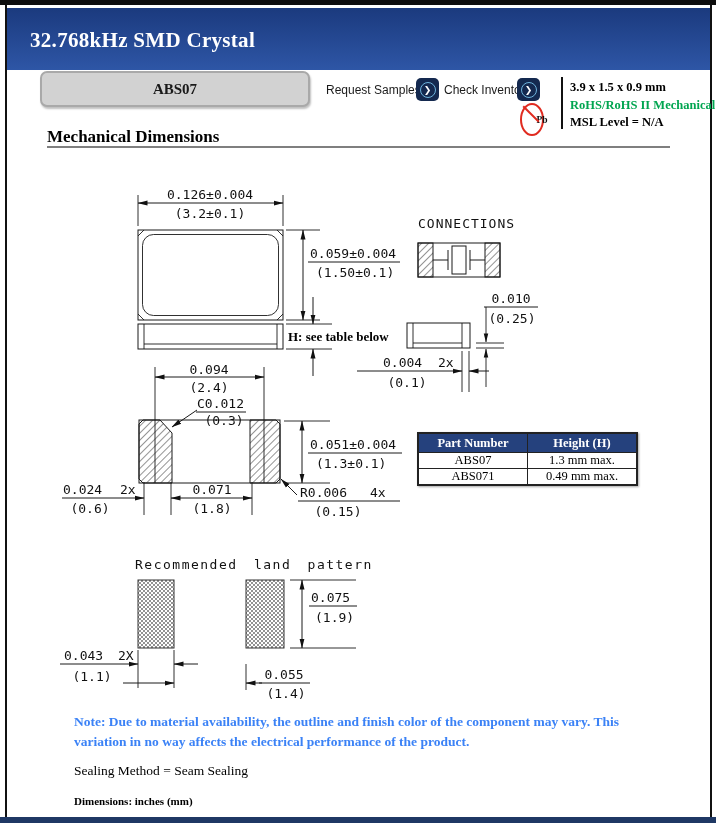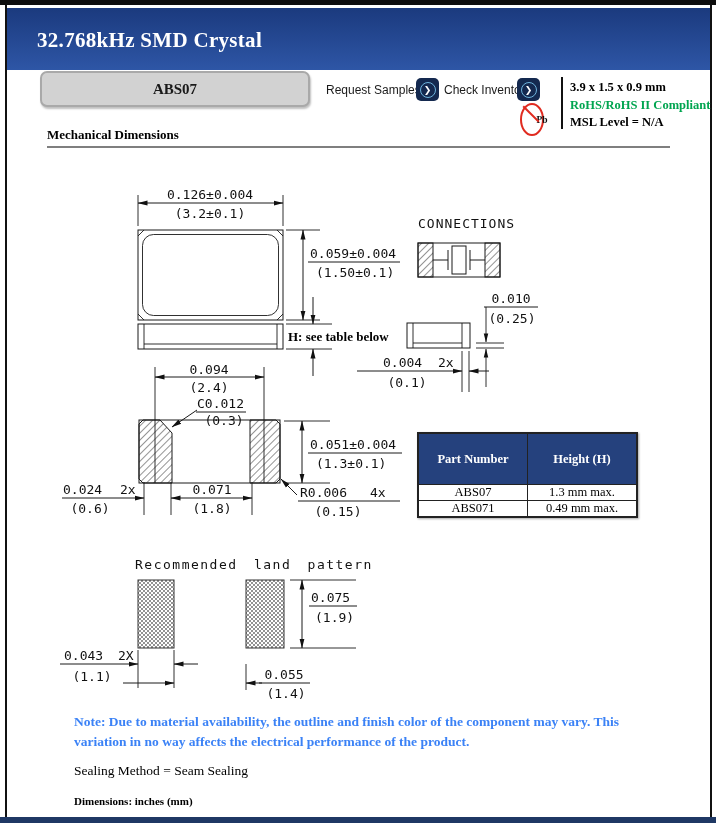--- a/index.html
+++ b/index.html
@@ -10,21 +10,21 @@
   .topbar   { position:absolute; left:0; top:0; width:716px; height:5px; background:#0d0d0d; }
   .botbar   { position:absolute; left:0; top:817px; width:716px; height:6px; background:var(--footer_navy,#1f3864); }
   .edge-l   { position:absolute; left:5px; top:5px; width:2px; height:812px; background:#111; }
   .edge-r   { position:absolute; left:710px; top:5px; width:2px; height:812px; background:#111; }
 
   .header {
     position:absolute; left:7px; top:8px; width:703px; height:62px;
     background:linear-gradient(180deg, var(--header_gradient_top,#1b3a7e) 0%, var(--header_gradient_bottom,#2e56a6) 100%);
   }
   .header h1 {
-    margin:0 0 0 30px; line-height:64px; font-size:21px; font-weight:bold;
+    margin:0 0 0 23px; line-height:64px; font-size:21px; font-weight:bold;
     color:#fff; letter-spacing:0.3px; font-family:"Liberation Serif", serif;
   }
 
   .part-btn {
     position:absolute; left:40px; top:71px; width:270px; height:36px;
     background:#d2d2d2; border:2px solid #a9a9a9; border-radius:7px;
     box-sizing:border-box; text-align:center; line-height:32px;
     font-size:15px; font-weight:bold; color:#1a1a1a;
     box-shadow:1px 2px 2px rgba(0,0,0,0.25);
   }
@@ -54,33 +54,33 @@
   }
   .pb-icon .pb-txt { font-size:9.5px; font-weight:bold; color:#111; }
   .pb-icon .pb-slash {
     position:absolute; left:8px; top:-2px; width:2px; height:22px;
     background:var(--pb_red,#e02b20); transform:rotate(-45deg);
   }
   .divider { position:absolute; left:561px; top:77px; width:2px; height:52px; background:#111; }
   .info { position:absolute; left:570px; top:79px; font-size:12.5px; font-weight:bold; line-height:17.5px; color:#000; }
   .info .rohs { color:var(--rohs_green,#00a550); }
 
-  .section-title { position:absolute; left:47px; top:127px; font-size:13px; font-weight:bold; color:#000; }
+  .section-title { position:absolute; left:47px; top:127px; font-size:17px; font-weight:bold; color:#000; }
   .section-rule  { position:absolute; left:47px; top:146px; width:623px; height:2px; background:#7f7f7f; }
 
   svg.drawing { position:absolute; left:0; top:155px; }
 
   .height-table {
     position:absolute; left:417px; top:432px; border-collapse:collapse;
     font-family:"Liberation Serif", serif; font-size:12.5px; color:#000;
     border:2px solid #222; box-shadow:1px 1px 2px rgba(0,0,0,0.35);
   }
   .height-table th {
     background:var(--table_header_bg,#25417d); color:#fff; font-weight:bold;
-    width:104px; height:18px; border:1px solid #222; padding:16px 2px;margin-top:38px;
+    width:104px; height:18px; border:1px solid #222; padding:0 2px;margin-top:38px;
   }
   .height-table td { text-align:center; height:14px; border:1px solid #222; padding:0 2px; }
 
   .note-block { position:absolute; left:74px; top:712px; width:592px; font-size:13.5px; font-weight:bold; line-height:20px; color:#3b82f6; }
   .sealing    { position:absolute; left:74px; top:763px; font-size:13.5px; font-weight:normal; color:#000; }
   .dims-note  { position:absolute; left:74px; top:795px; font-size:11px; font-weight:bold; color:#000; }
 
   
   .cad  { font-family:"DejaVu Sans Mono", monospace; font-size:13px; fill:#111; }
   .cadc { text-anchor:middle; }
@@ -114,21 +114,21 @@
 
   <div class="pb-icon">
     <span class="pb-txt">Pb</span>
     <span class="pb-slash"></span>
   </div>
 
   <div class="divider"></div>
 
   <div class="info">
     <div>3.9 x 1.5 x 0.9 mm</div>
-    <div class="rohs">RoHS/RoHS II Compliant</div>
+    <div class="rohs">RoHS/RoHS II Mechanical</div>
     <div>MSL Level = N/A</div>
   </div>
 
   <div class="section-title">Mechanical Dimensions</div>
   <div class="section-rule"></div>
 
   <svg class="drawing" width="716" height="560" viewBox="0 0 716 560">
     <defs>
       <marker id="arr" markerWidth="10" markerHeight="7" refX="9.5" refY="3.5" orient="auto-start-reverse">
         <path d="M0,1 L10,3.5 L0,6 Z" fill="#111"></path>

